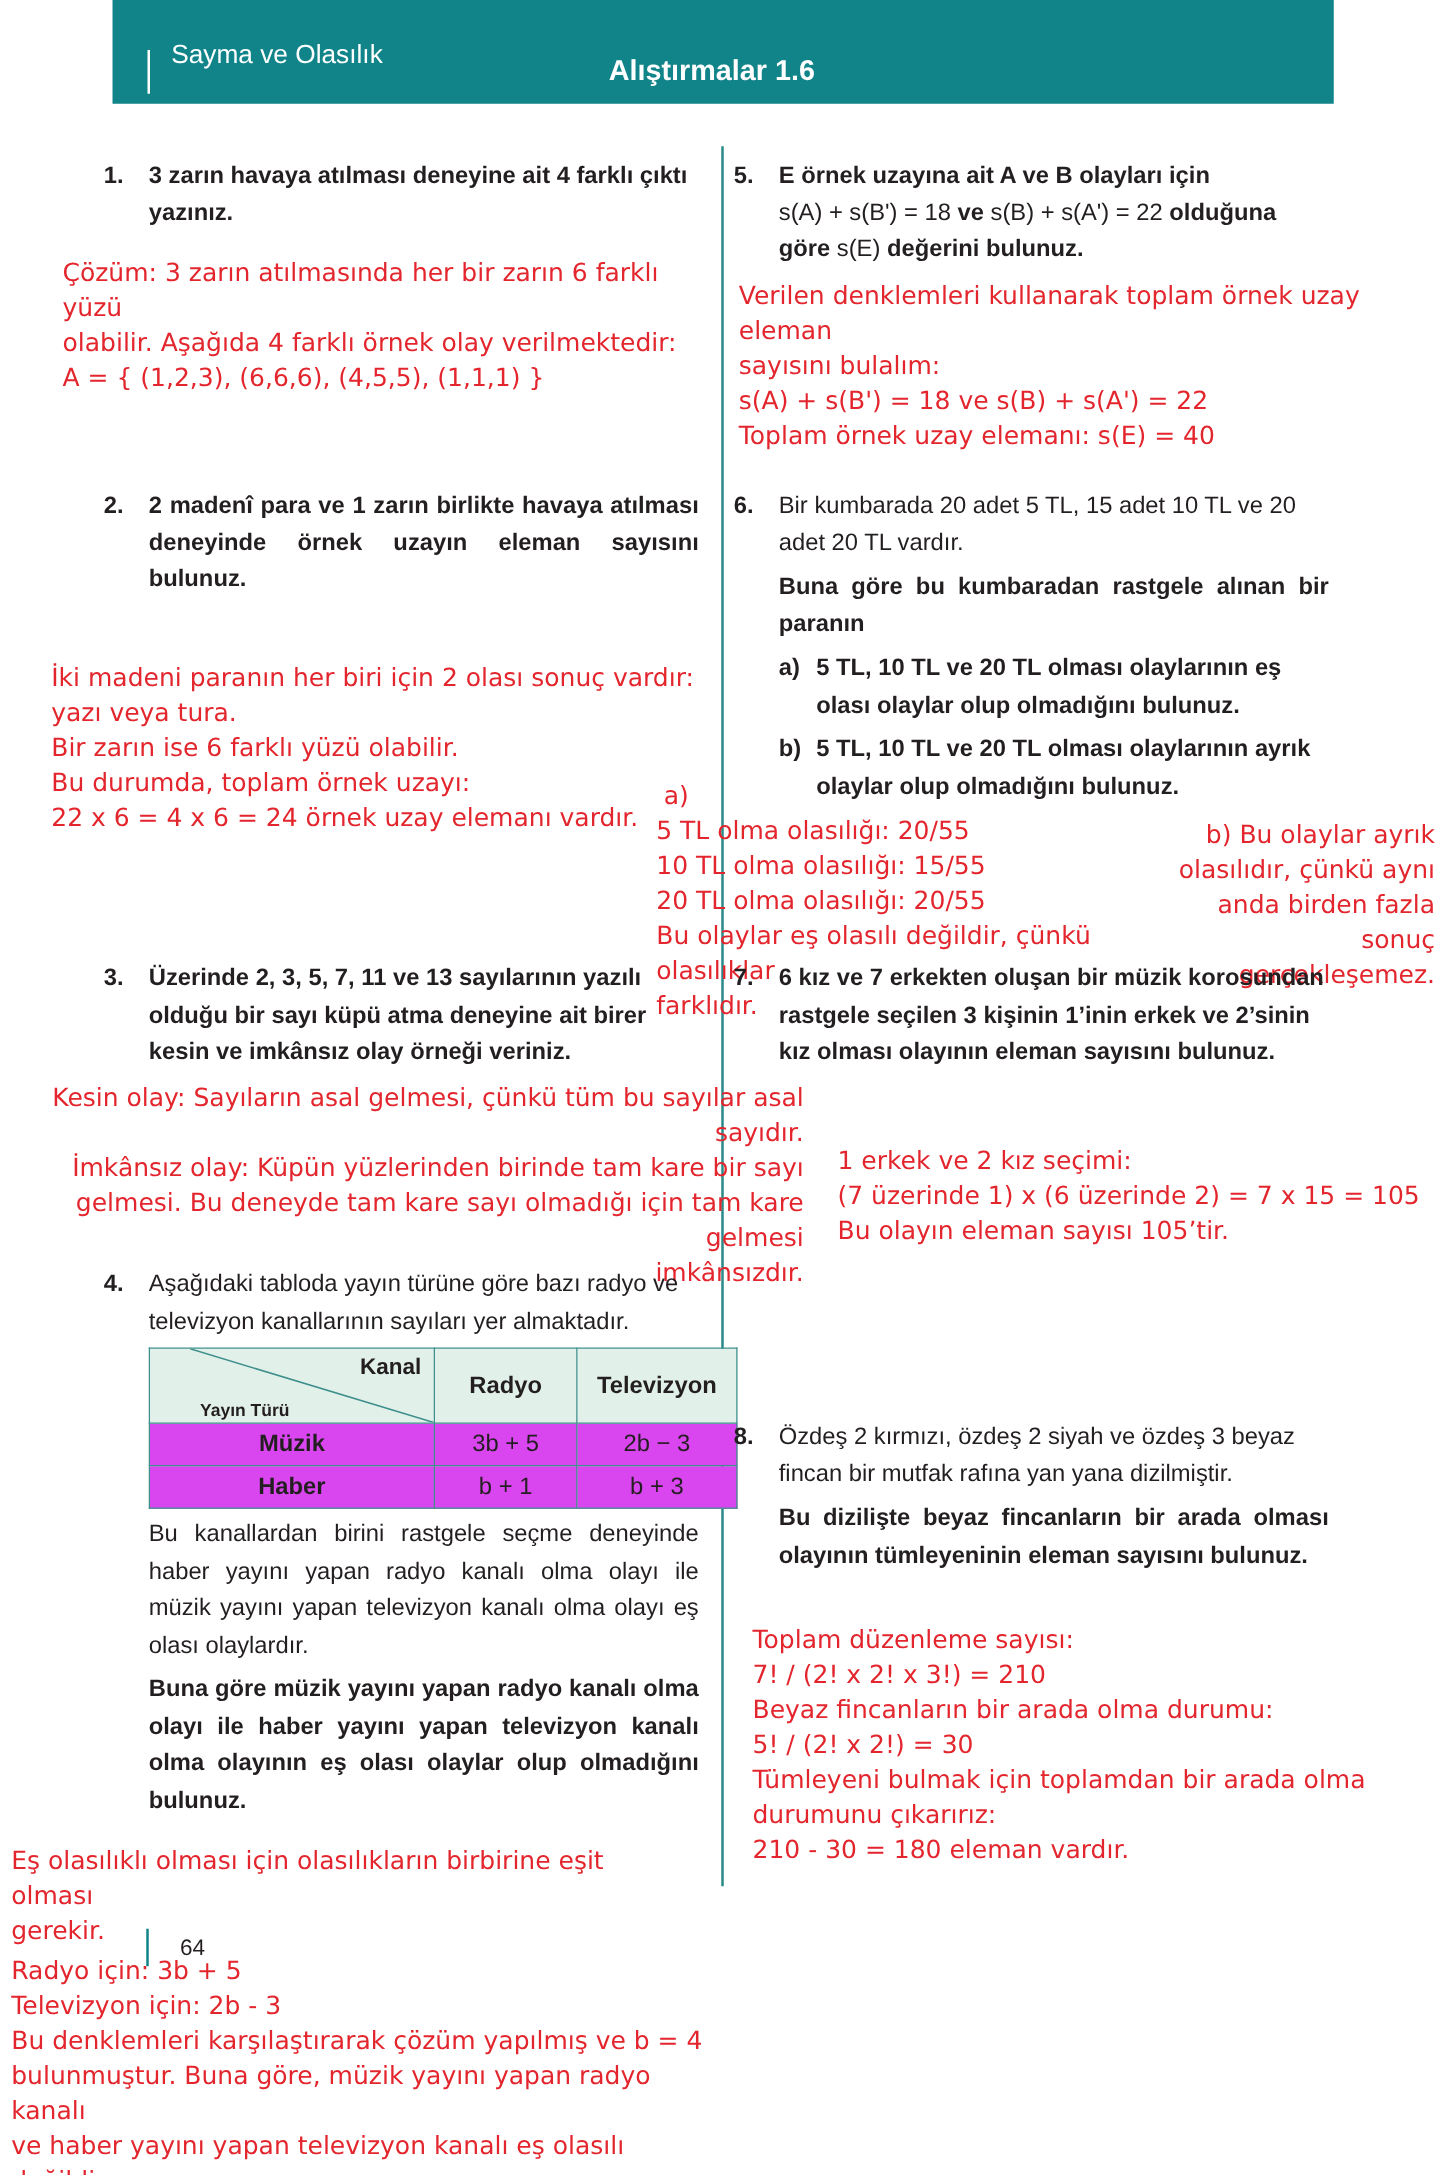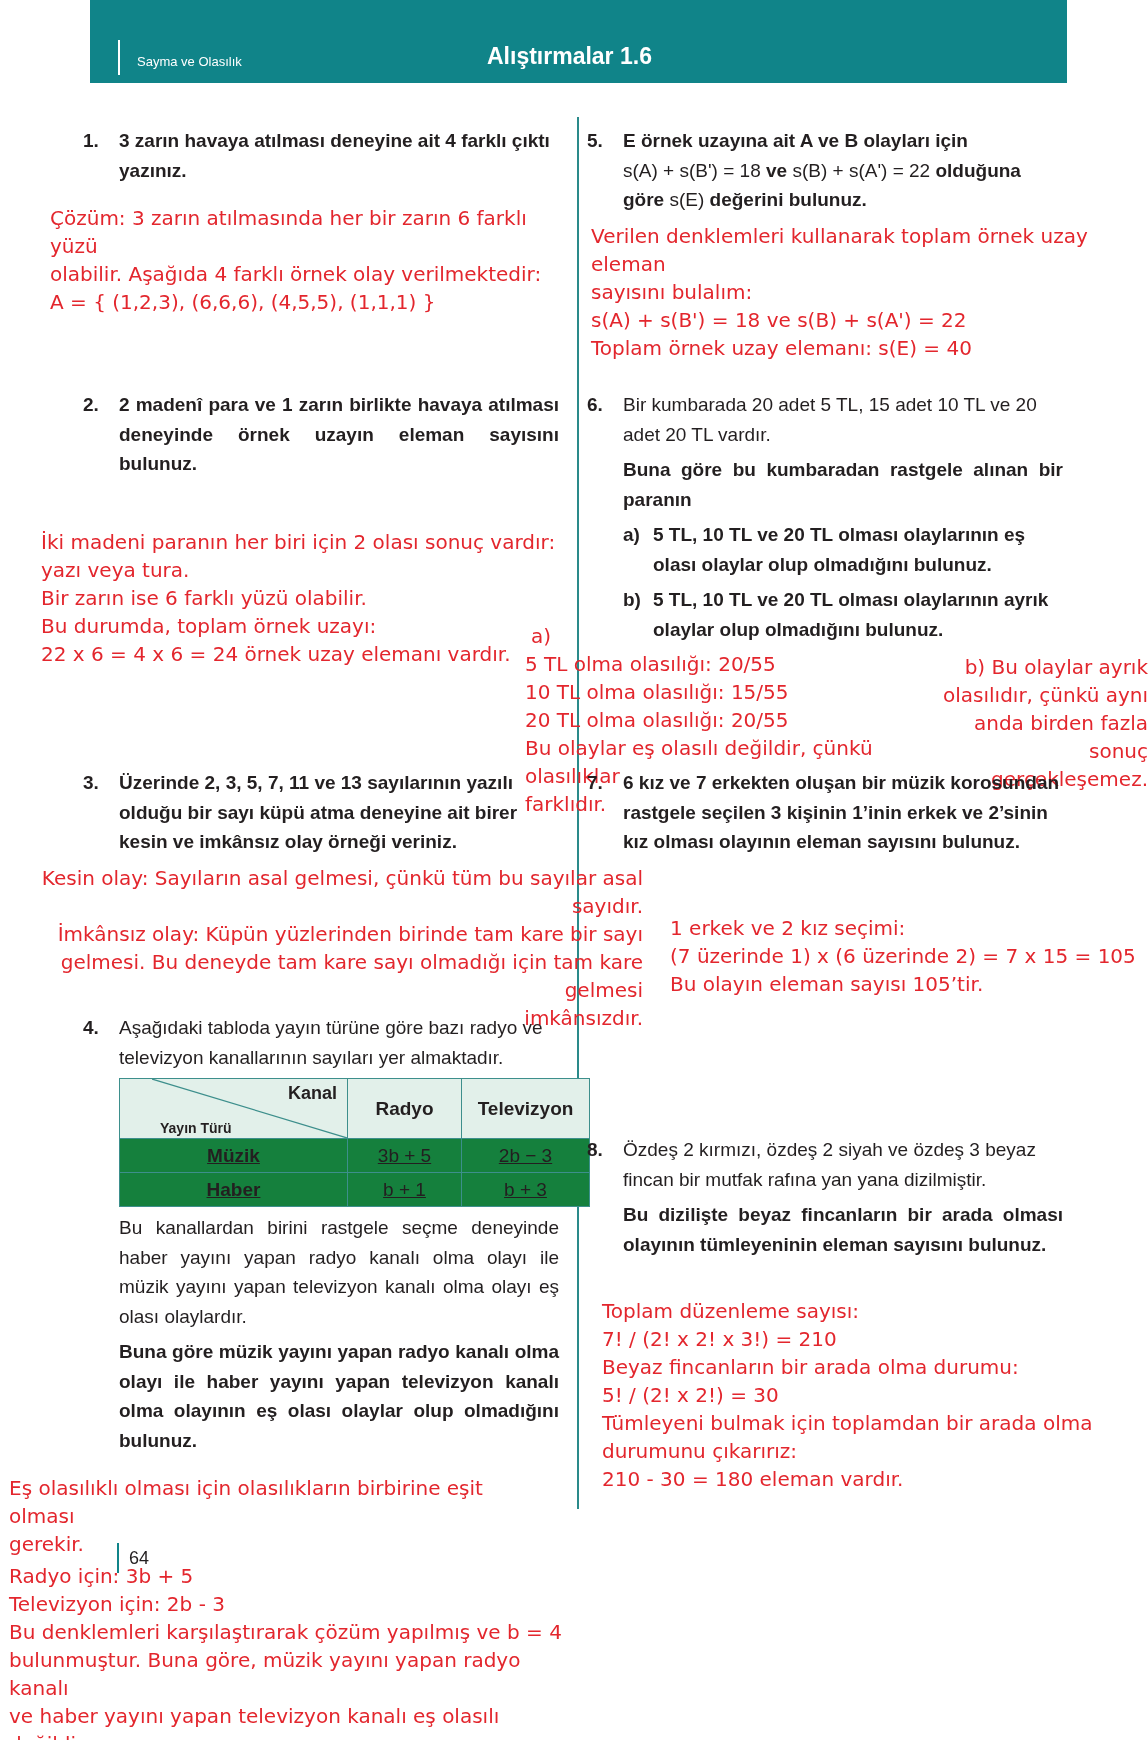--- a/index.html
+++ b/index.html
@@ -7,21 +7,21 @@
     width:1148px; height:1740px; position:relative; overflow:hidden;
     background:#ffffff;
     font-family:"Liberation Sans", sans-serif;
     color:#231f20;
   }
   .header {
     position:absolute; left:90px; top:0; width:977px; height:83px;
     background:#108489;
   }
   .header-rule { position:absolute; left:28px; top:40px; width:2px; height:35px; background:#ffffff; }
-  .header-section { position:absolute; left:47px; top:54px; font-size:13px; color:#ffffff; white-space:nowrap; }
+  .header-section { position:absolute; left:47px; top:32px; font-size:21px; color:#ffffff; white-space:nowrap; }
   .header-title { position:absolute; left:397px; top:43px; font-size:23px; font-weight:bold; color:#ffffff; white-space:nowrap; }
 
   .divider { position:absolute; left:577px; top:117px; width:2px; height:1392px; background:#2a8a8a; }
 
   .q { position:absolute; font-size:19px; line-height:29.5px; color:#231f20; }
   .q .num { position:absolute; left:-36px; top:0; font-weight:bold; }
   .q .b { font-weight:bold; }
   .q p { margin:0; }
   .q .gap { margin-top:6px; }
   .sub { position:relative; padding-left:30px; }
@@ -36,29 +36,29 @@
 
   table.kanal {
     position:absolute; left:119px; top:1078px; border-collapse:collapse;
     font-size:19px;
   }
   table.kanal td, table.kanal th {
     border:1.5px solid #3d8f8c; text-align:center; padding:0;
   }
   table.kanal th { background:#e2f0ea; font-weight:bold; }
   table.kanal tr.hdr th { height:59px; }
-  table.kanal tr.row td { height:33px; background:#15803d;text-decoration:underline; }
+  table.kanal tr.row td { height:33px; background:#d946ef; }
   table.kanal td.rowlabel { background:#e2f0ea; font-weight:bold; }
   .corner { position:relative; width:195px; height:59px; }
   .corner svg { position:absolute; left:0; top:0; }
   .corner .k { position:absolute; right:10px; top:4px; font-weight:bold; font-size:18px; }
   .corner .y { position:absolute; left:8px; bottom:2px; font-weight:bold; font-size:14px; }
 
   .pagemark { position:absolute; left:117px; top:1543px; width:2px; height:30px; background:#108489; }
-  .pagenum { position:absolute; left:129px; top:1548px; font-size:18px; color:#231f20; }
+  .pagenum { position:absolute; left:144px; top:1548px; font-size:18px; color:#231f20; }
 </style>
 </head>
 <body>
 
 <div class="header">
   <div class="header-rule"></div>
   <div class="header-section">Sayma ve Olasılık</div>
   <div class="header-title">Alıştırmalar 1.6</div>
 </div>
 

